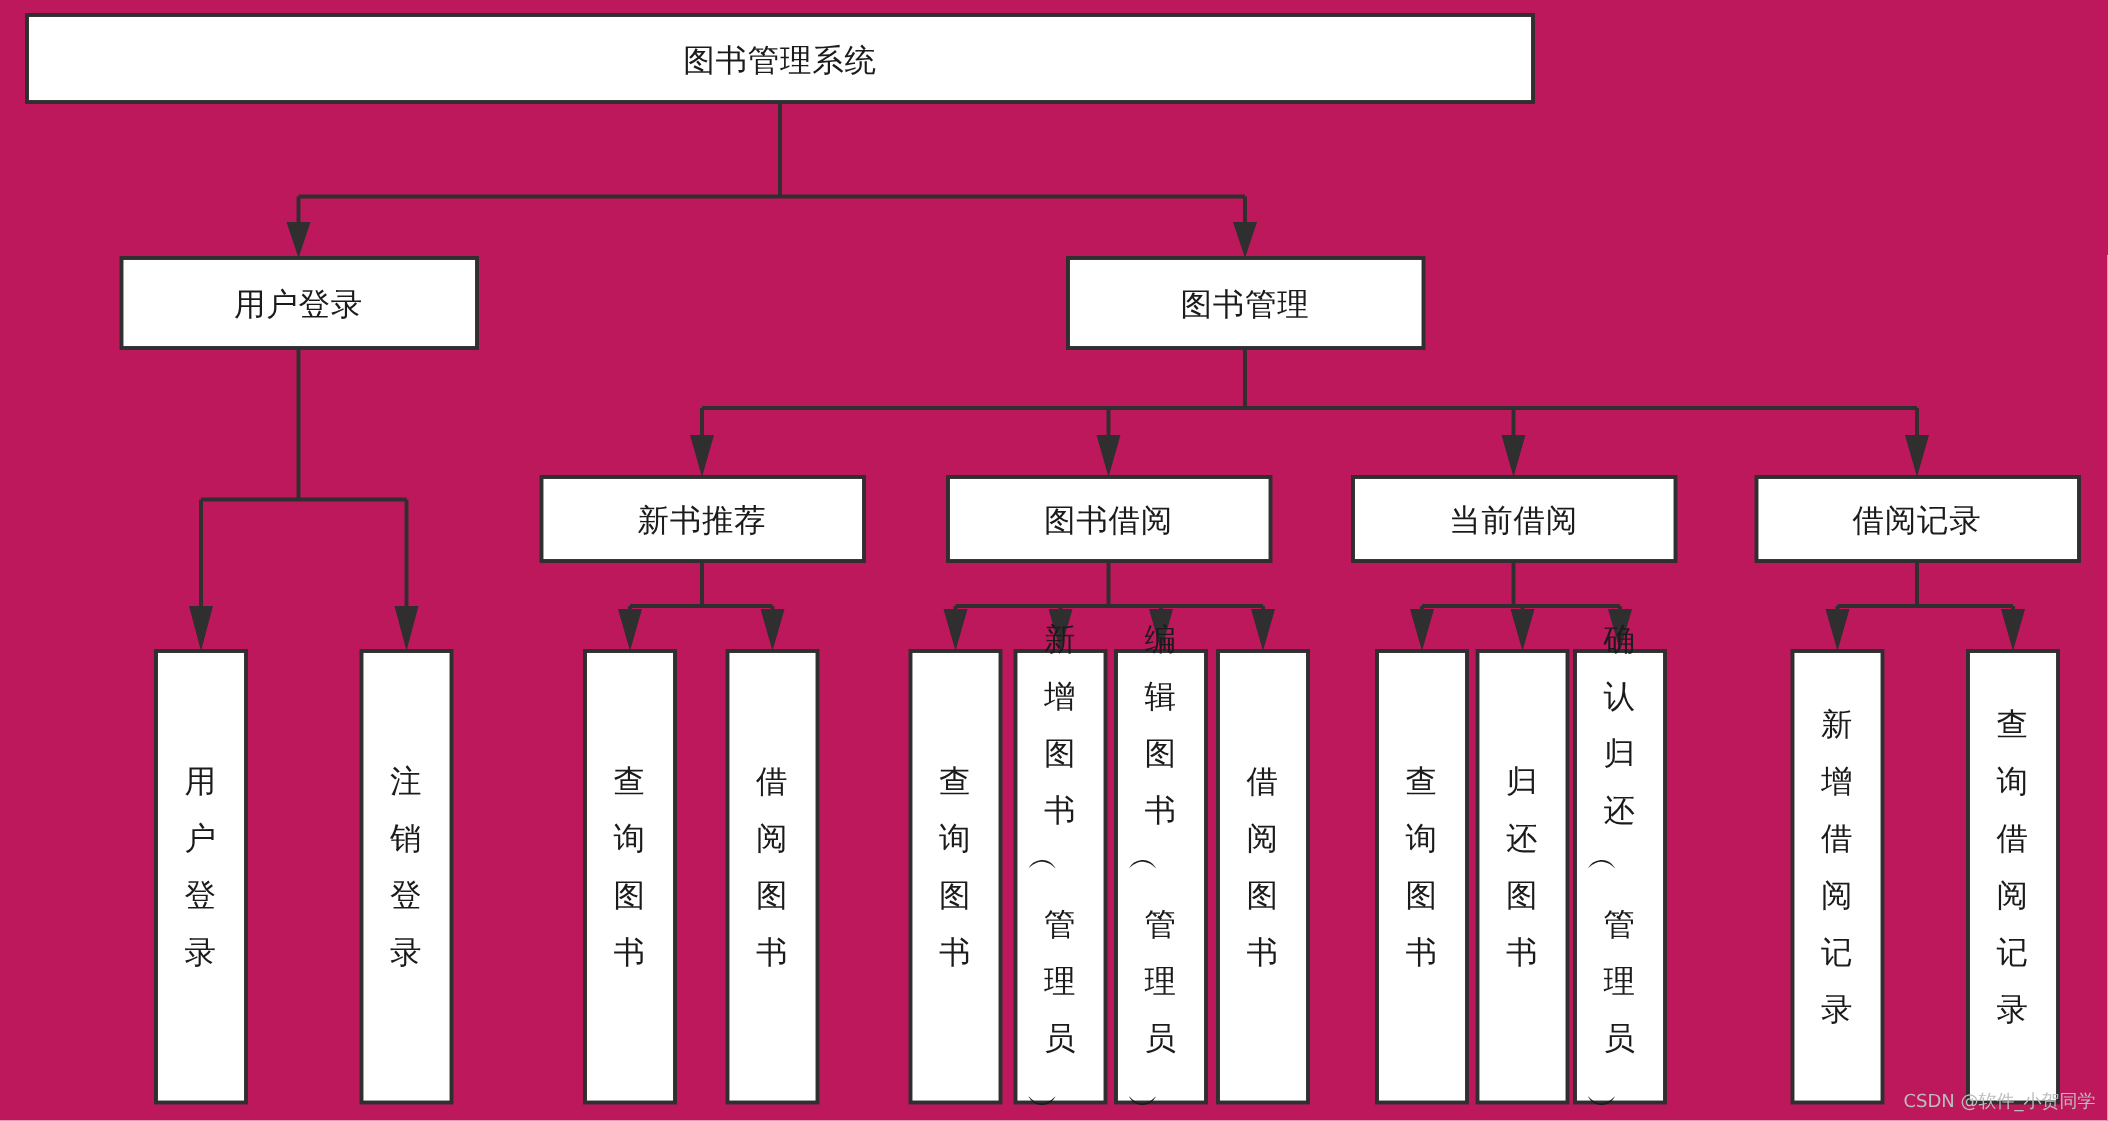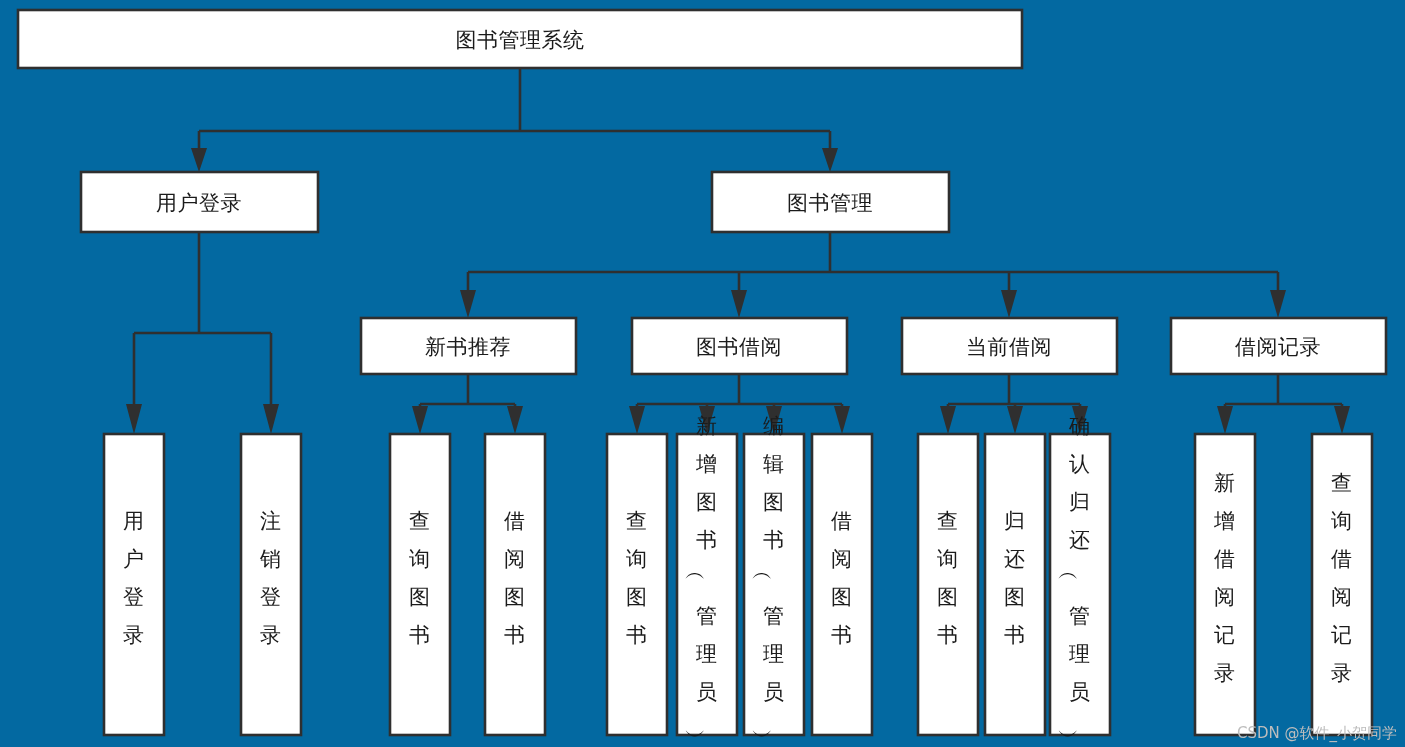--- a/index.html
+++ b/index.html
@@ -8,21 +8,21 @@
     padding: 0;
     background: #ffffff;
   }
   body {
     font-family: "DejaVu Sans", "Liberation Sans", sans-serif;
   }
   #canvas {
     position: relative;
     width: 1405px;
     height: 747px;
-    background: #0369a1;
+    background: #be185d;
     overflow: hidden;
   }
   svg.diagram {
     position: absolute;
     left: 0;
     top: 0;
     width: 1405px;
     height: 747px;
   }
   .node-box {
@@ -57,21 +57,21 @@
     fill: #1b1b1b;
     font-family: "DejaVu Sans", "Liberation Sans", sans-serif;
     font-size: 21px;
     letter-spacing: 1px;
   }
   .watermark {
     position: absolute;
     right: 8px;
     bottom: 4px;
     color: #bdbdbd;
-    font-size: 15px;
+    font-size: 12px;
     font-family: "DejaVu Sans", "Liberation Sans", sans-serif;
     white-space: nowrap;
     user-select: none;
   }
   
 </style>
 </head>
 <body>
 
 <div id="canvas">

